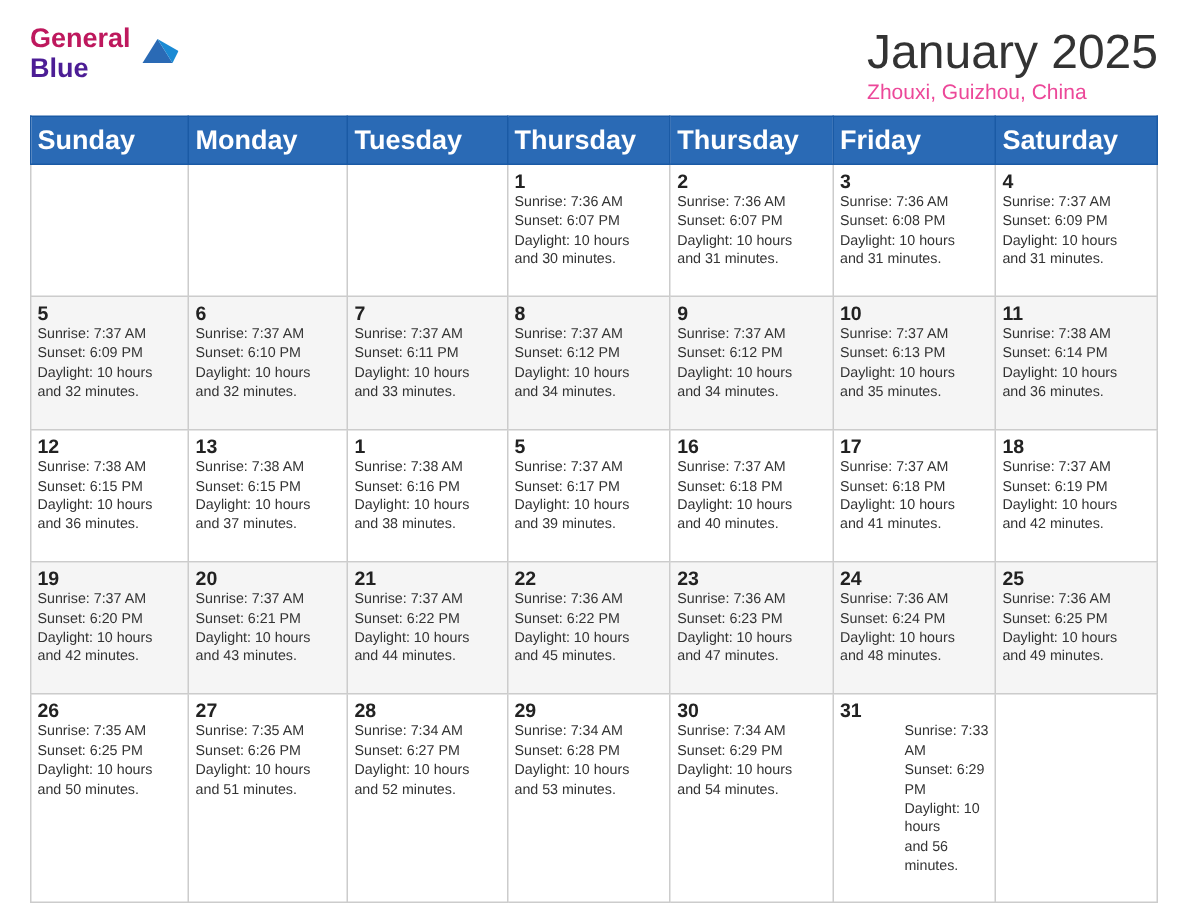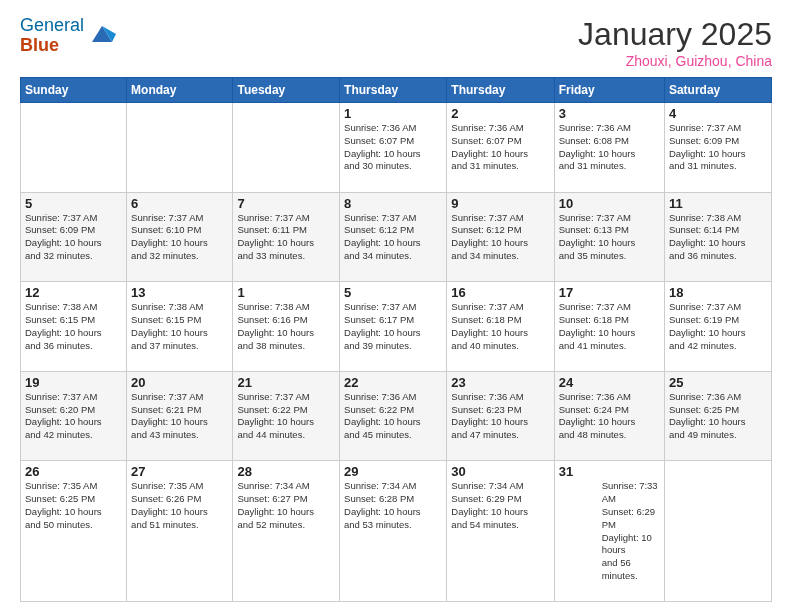--- a/index.html
+++ b/index.html
@@ -27,55 +27,54 @@
       display: flex;
       align-items: center;
     }
     .logo-text {
       display: flex;
       flex-direction: column;
       line-height: 1.1;
     }
     .logo-general {
       font-size: 18px;
-      font-weight: normal;
-      color: #0369a1;
+      font-weight: bold;
+      color: #be185d;
     }
     .logo-blue {
       font-size: 18px;
       font-weight: bold;
-      color: #c2410c;
+      color: #4c1d95;
     }
     .logo-icon {
       width: 28px;
       height: 28px;
       margin-left: 4px;
       margin-top: -4px;
     }
     .title-block {
-      text-align: right;
     }
     .month-title {
       font-size: 32px;
       color: #333;
       font-weight: normal;
     }
     .location {
       font-size: 14px;
       color: #ec4899;
     }
     .calendar {
       width: 100%;
       border-collapse: collapse;
       flex: 1;
     }
     .calendar th {
       background-color: #2a6ab5;
       color: #fff;
-      font-size: 12px;
+      font-size: 18px;
       font-weight: bold;
       padding: 5px 4px;
       text-align: left;
       border: 1px solid #1a5aa5;
     }
     .calendar td {
       border: 1px solid #ccc;
       vertical-align: top;
       padding: 3px 4px;
       width: 113px;

